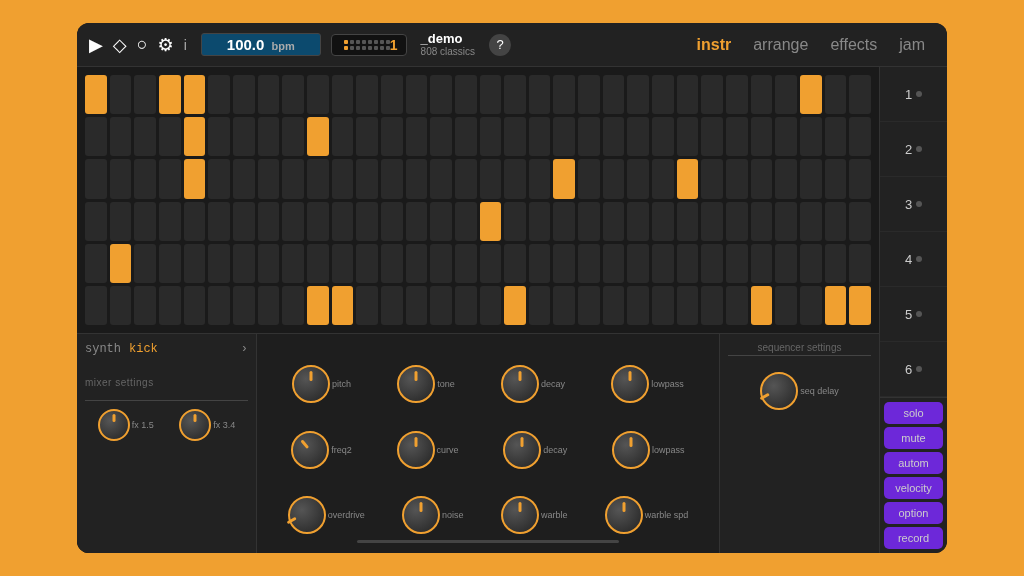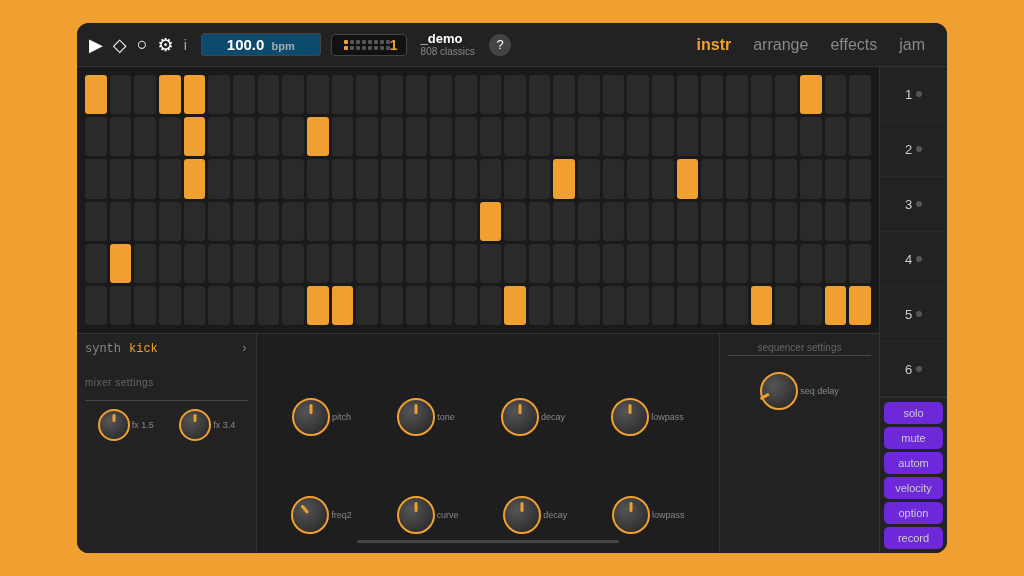--- a/index.html
+++ b/index.html
@@ -646,20 +646,38 @@
             </div>
             <div class="knob-group">
               <div class="knob"></div>
               <span class="knob-label">decay</span>
             </div>
             <div class="knob-group">
               <div class="knob"></div>
               <span class="knob-label">lowpass</span>
             </div>
           </div>
+          <div class="synth-row">
+            <div class="knob-group">
+              <div class="knob knob-low"></div>
+              <span class="knob-label">overdrive</span>
+            </div>
+            <div class="knob-group">
+              <div class="knob"></div>
+              <span class="knob-label">noise</span>
+            </div>
+            <div class="knob-group">
+              <div class="knob"></div>
+              <span class="knob-label">warble</span>
+            </div>
+            <div class="knob-group">
+              <div class="knob"></div>
+              <span class="knob-label">warble spd</span>
+            </div>
+          </div>
           <div class="scroll-indicator"></div>
         </div>
 
         <div class="seq-settings-panel">
           <div class="seq-section-label">sequencer settings</div>
           <div class="knob-row" style="margin-top:10px;">
             <div class="knob-group">
               <div class="knob knob-low"></div>
               <span class="knob-label">seq delay</span>
             </div>

